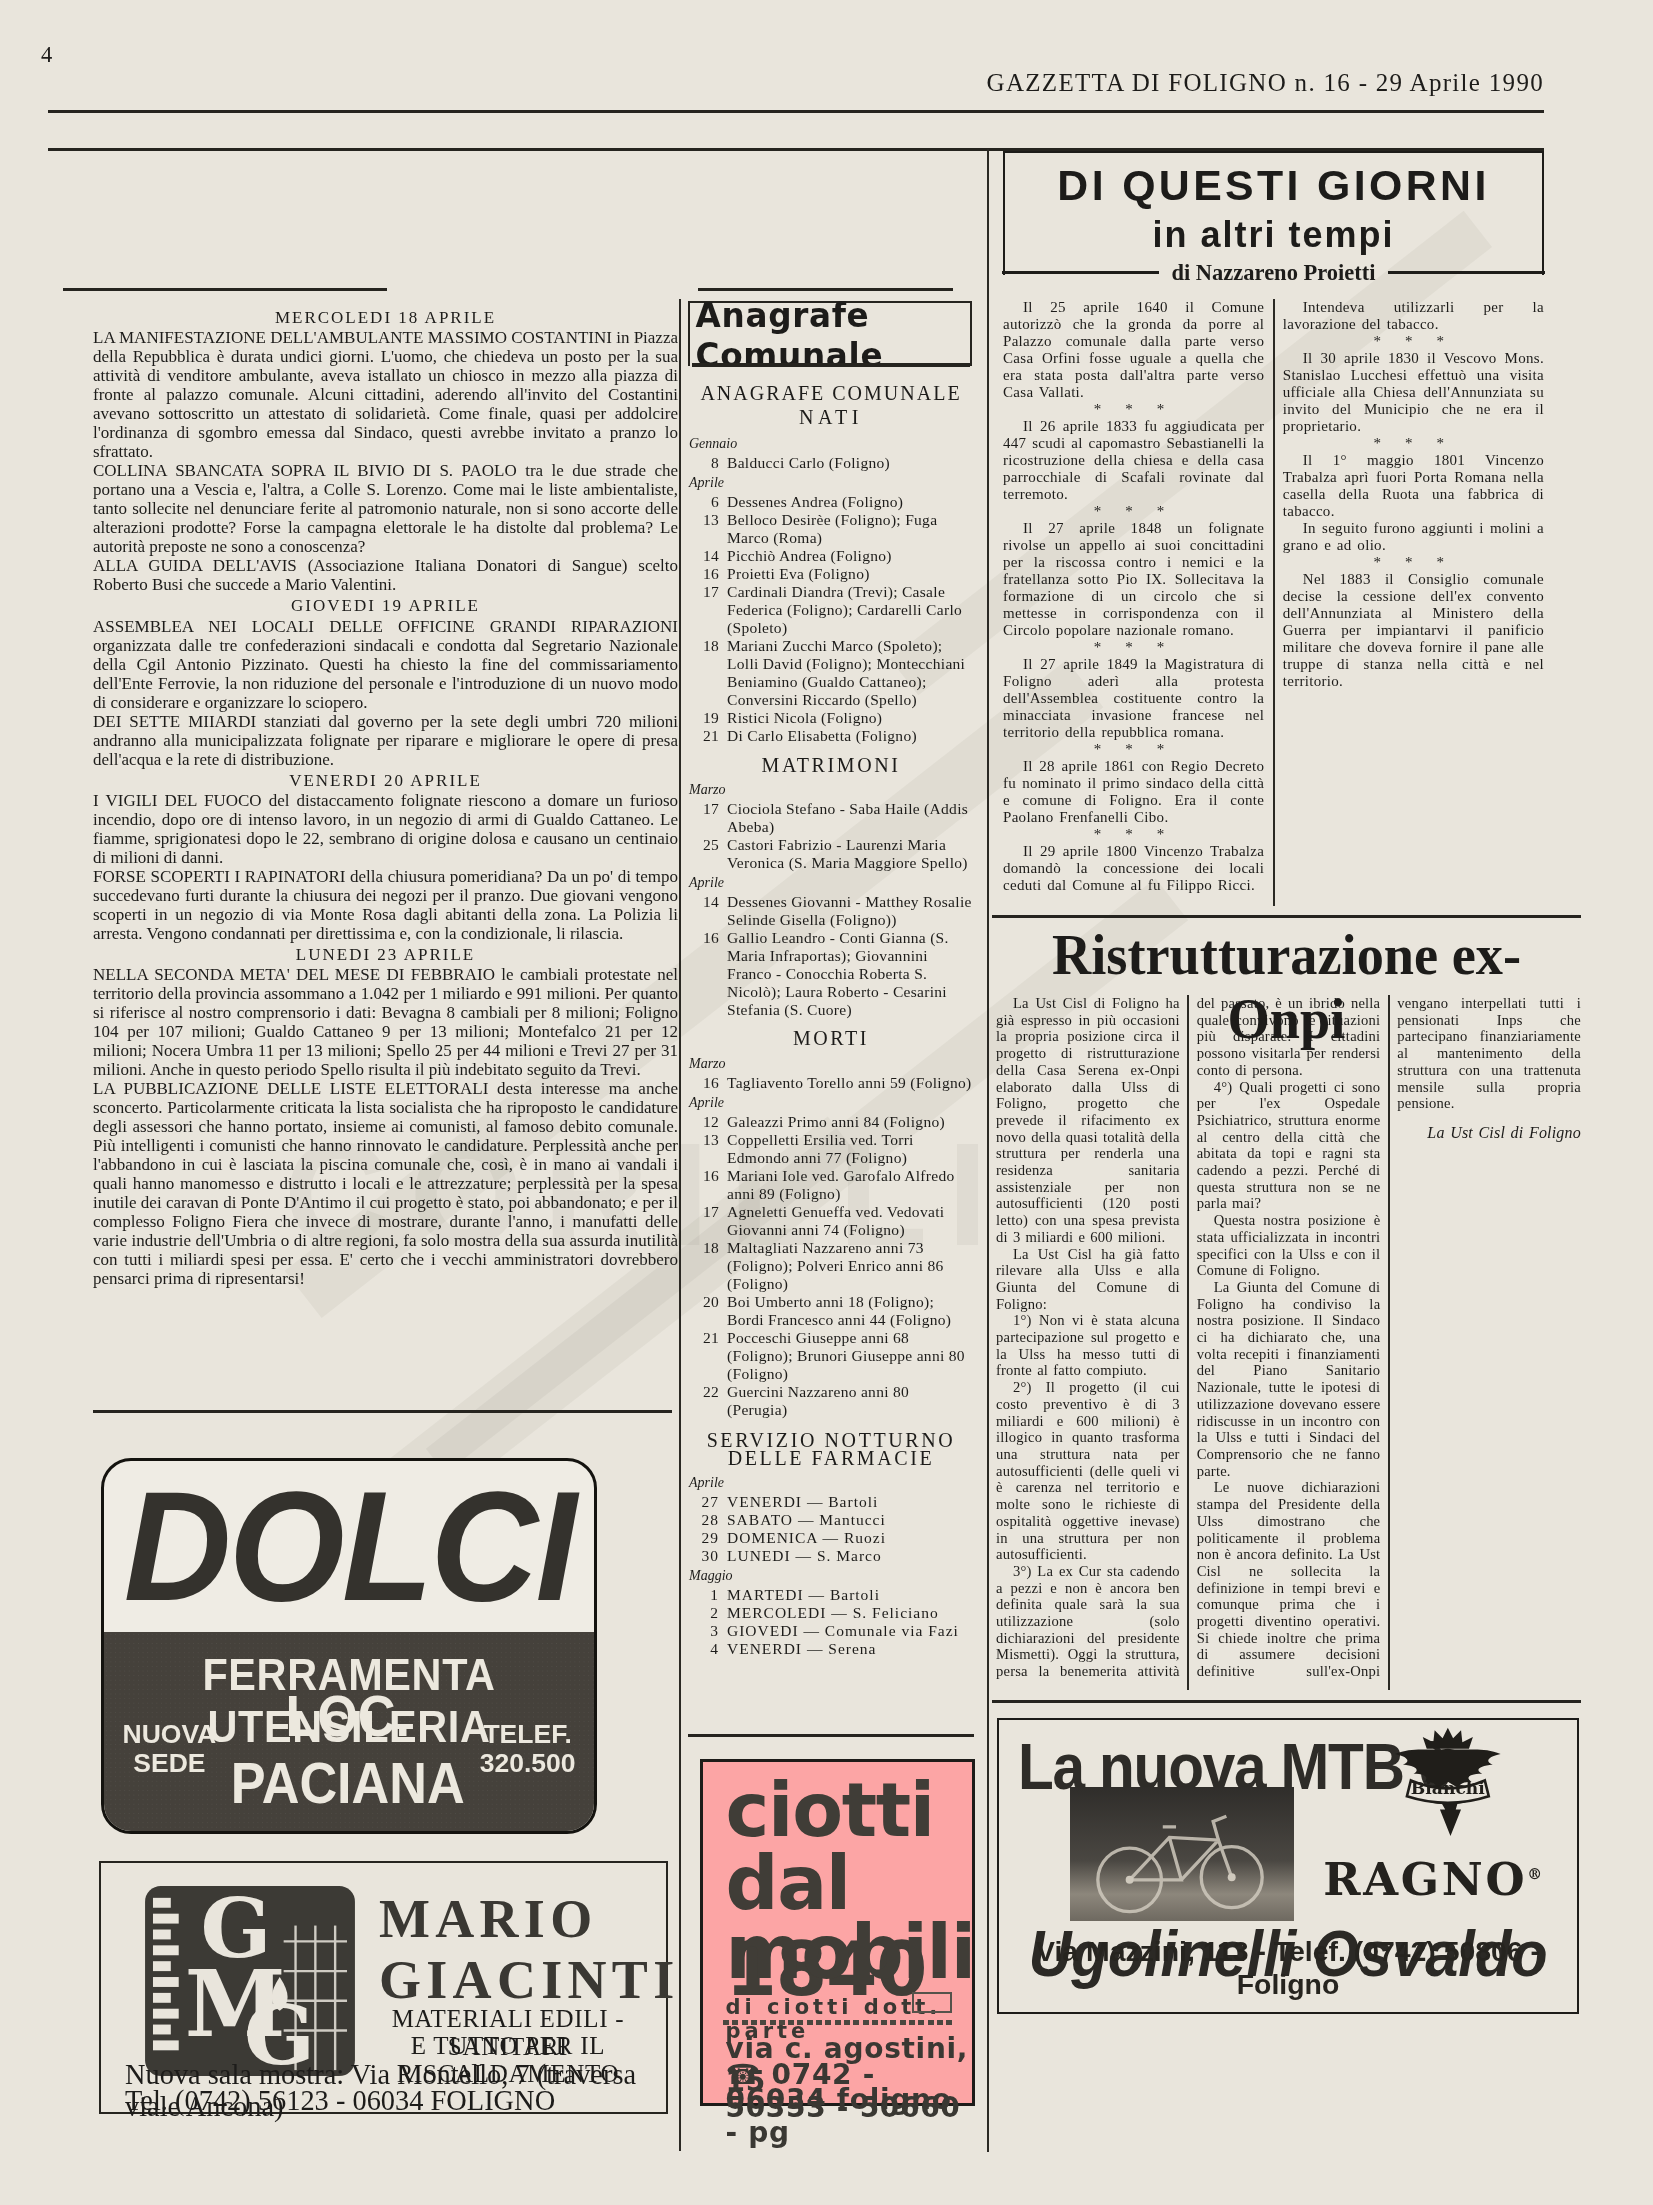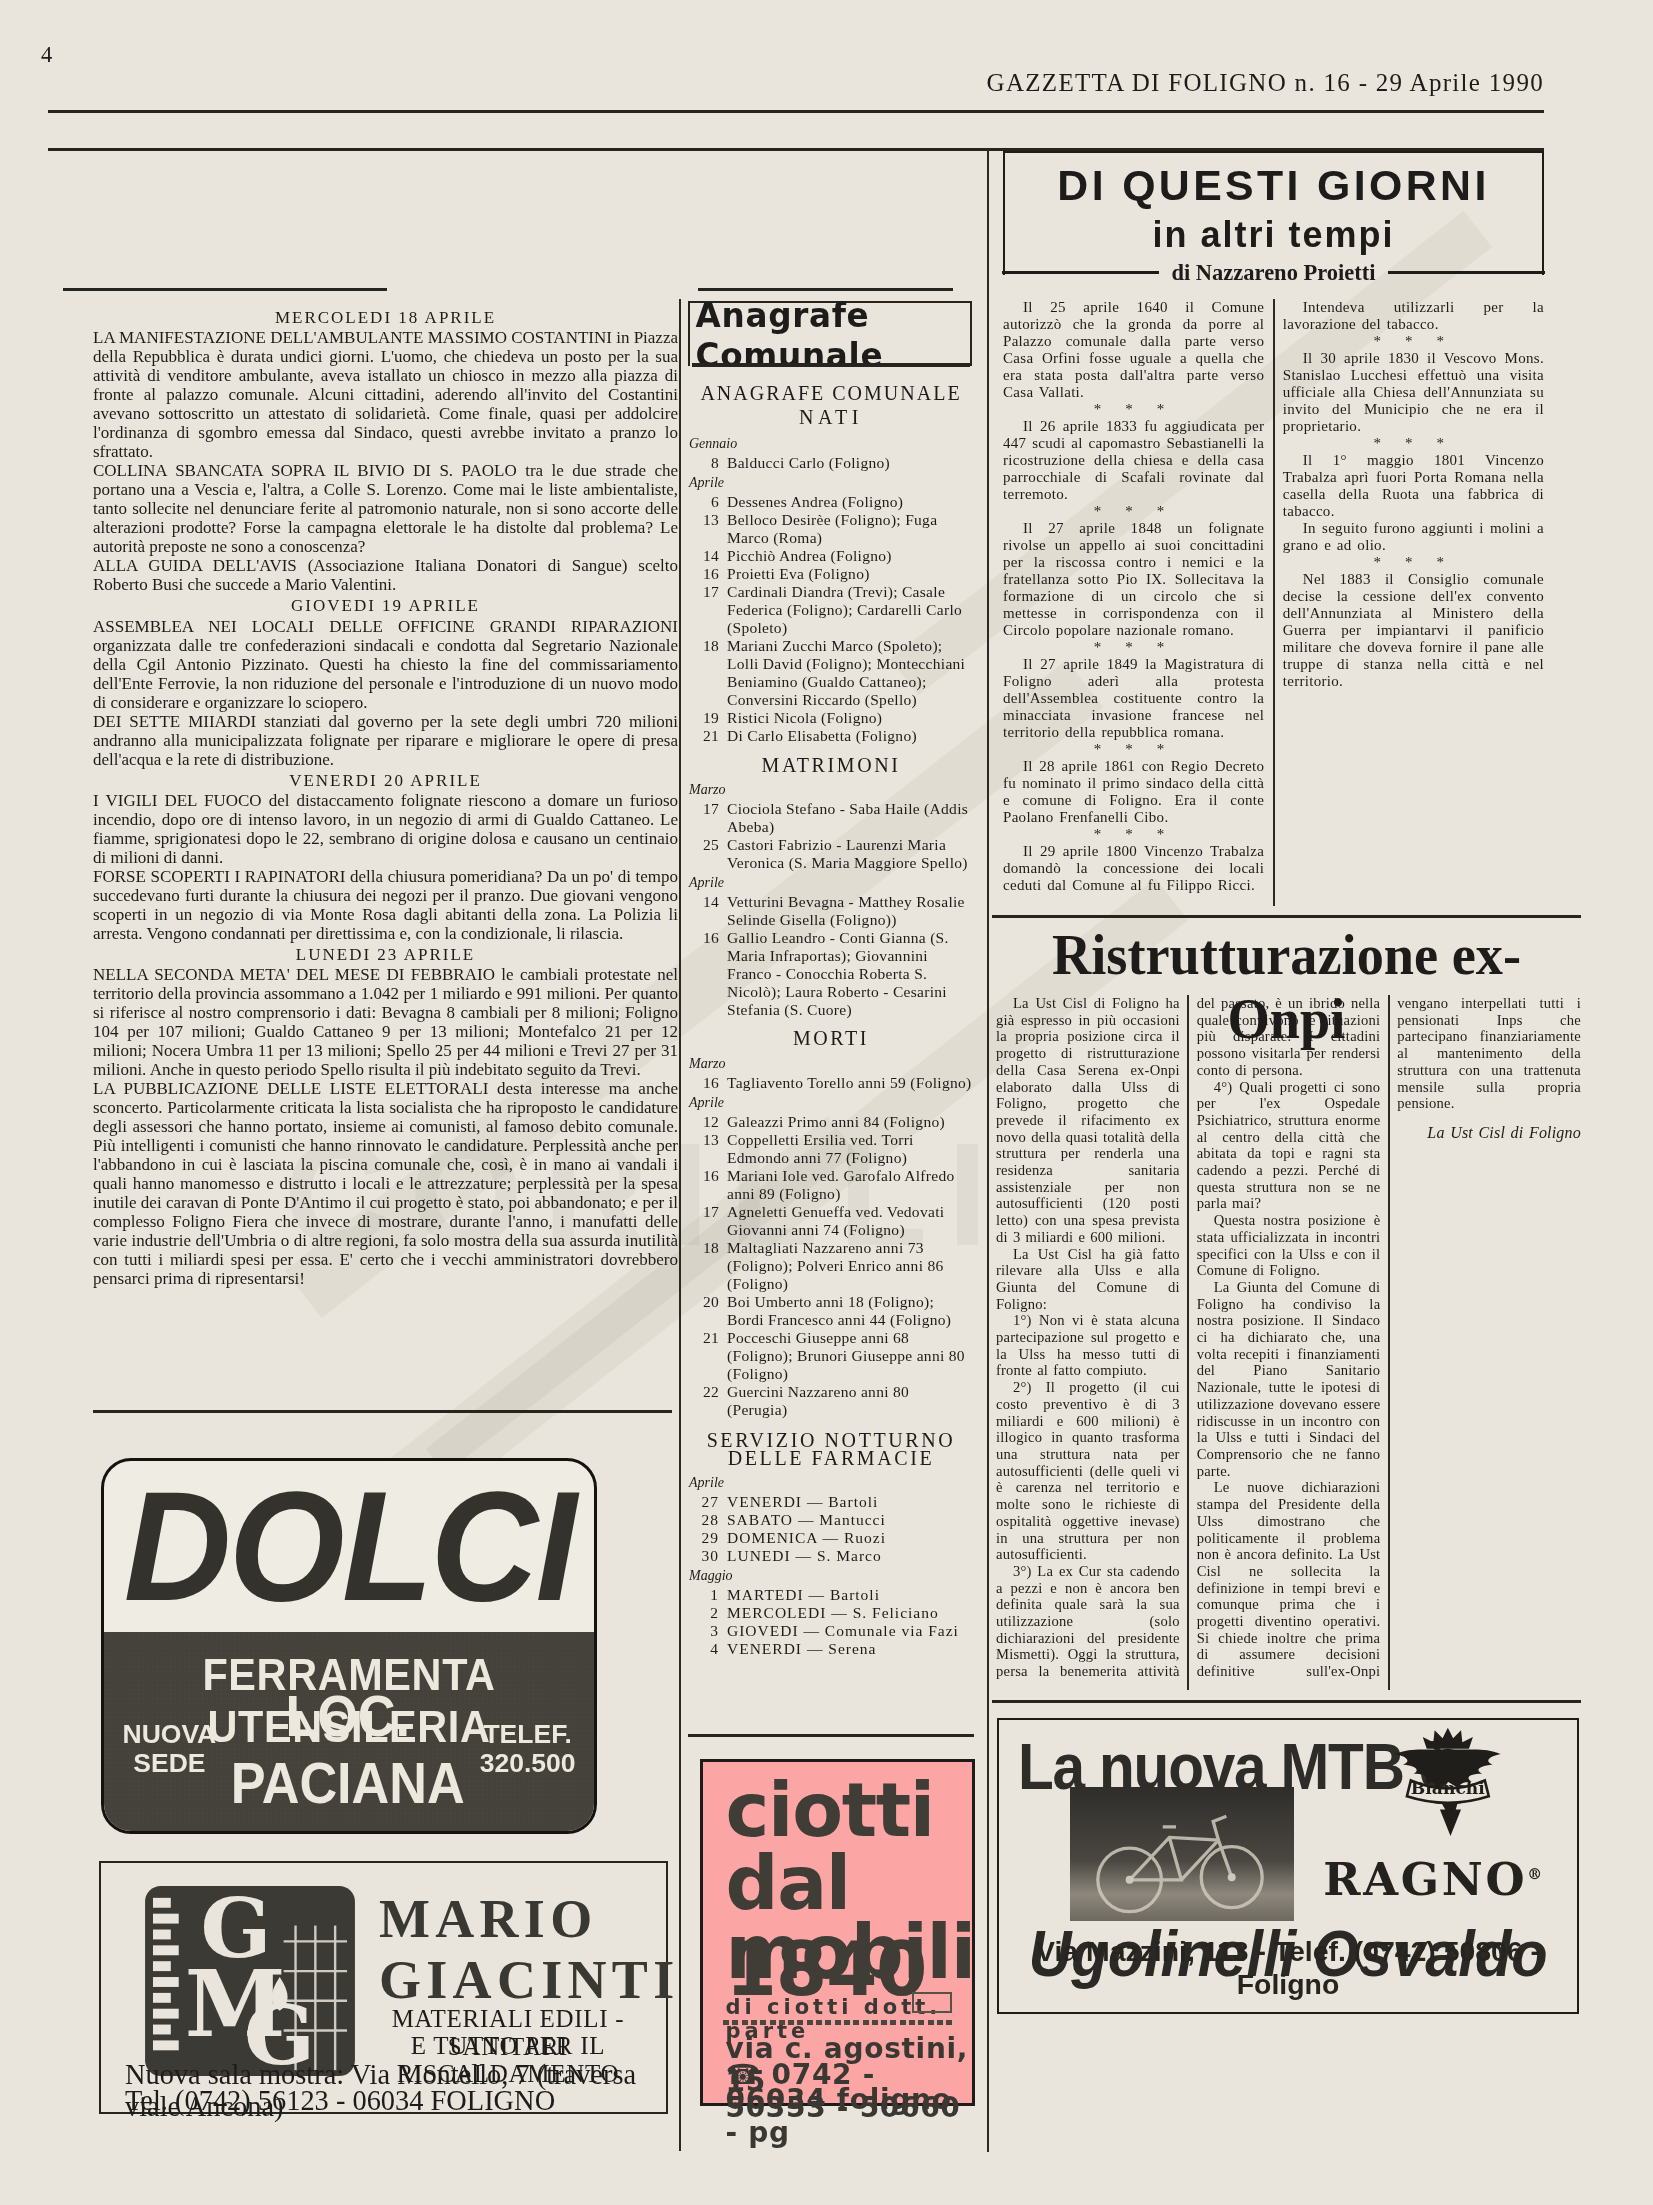--- a/index.html
+++ b/index.html
@@ -210,21 +210,21 @@
           <span class="num">17</span>
           <span class="etext">Ciociola Stefano - Saba Haile (Addis Abeba)</span>
         </div>
         <div class="entry">
           <span class="num">25</span>
           <span class="etext">Castori Fabrizio - Laurenzi Maria Veronica (S. Maria Maggiore Spello)</span>
         </div>
         <div class="month">Aprile</div>
         <div class="entry">
           <span class="num">14</span>
-          <span class="etext">Vetturini Bevagna - Matthey Rosalie Selinde Gisella (Foligno))</span>
+          <span class="etext">Dessenes Giovanni - Matthey Rosalie Selinde Gisella (Foligno))</span>
         </div>
         <div class="entry">
           <span class="num">16</span>
           <span class="etext">Gallio Leandro - Conti Gianna (S. Maria Infraportas); Giovannini Franco - Conocchia Roberta S. Nicolò); Laura Roberto - Cesarini Stefania (S. Cuore)</span>
         </div>
       </div>
     <div class="sec-h">MORTI</div>
     <div>
         <div class="month">Marzo</div>
         <div class="entry">

